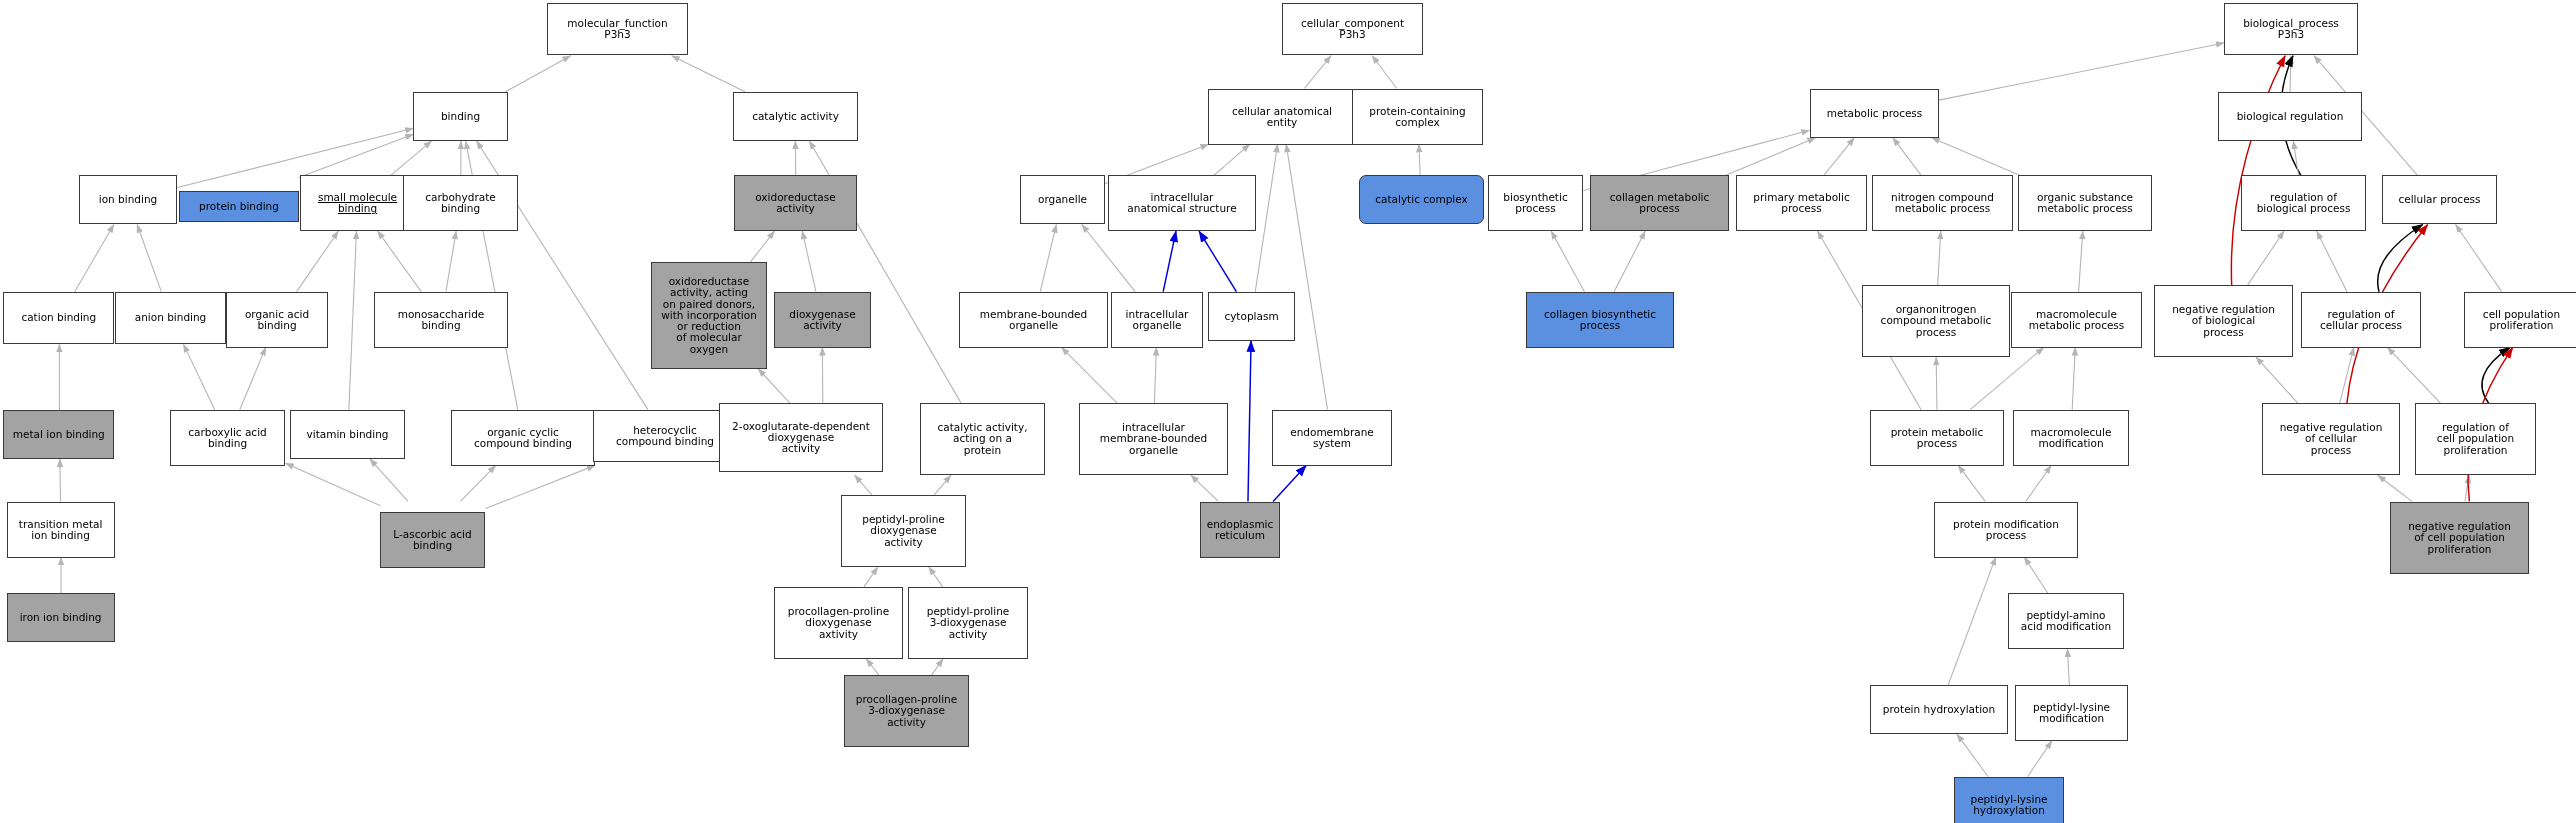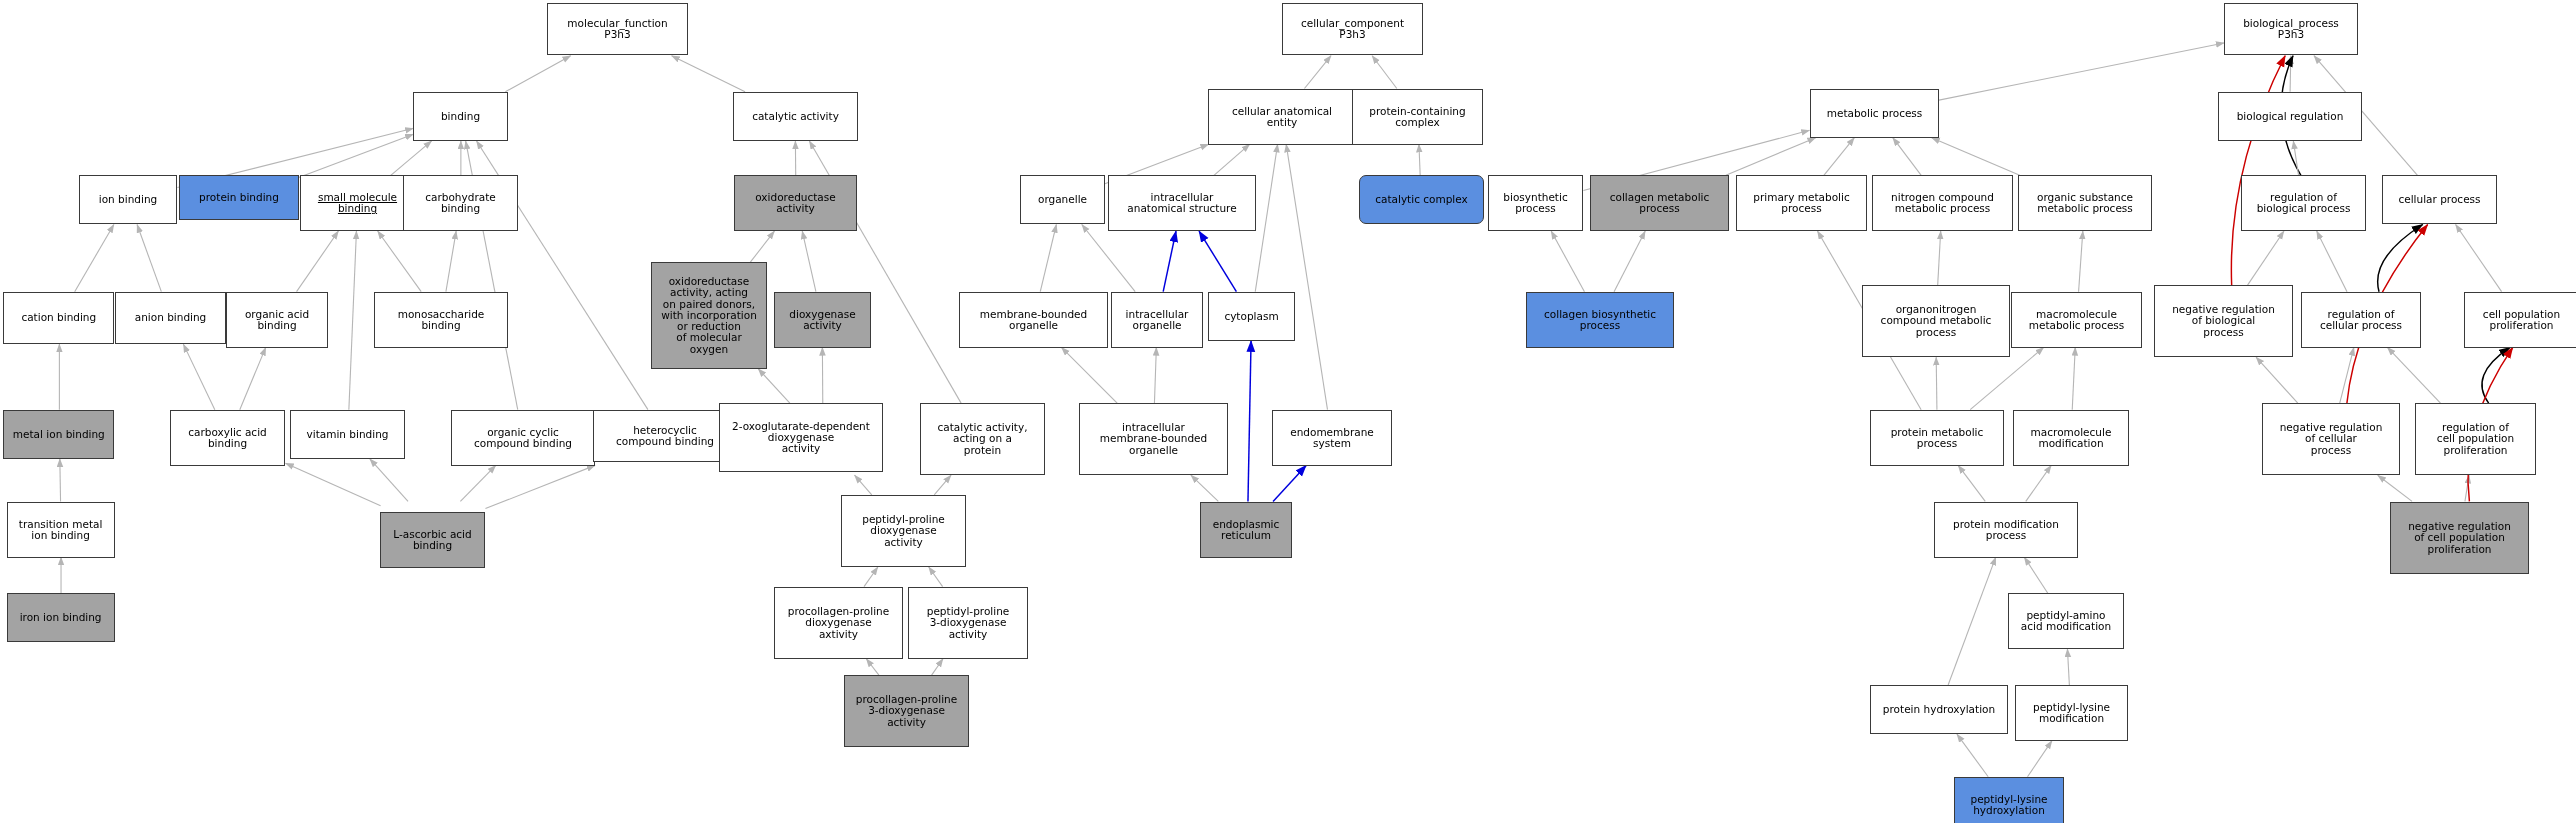--- a/index.html
+++ b/index.html
@@ -139,21 +139,21 @@
         <path d="M2171.3471551724137,848.46 L2137.2445689655174,801.9200000000001" fill="none" stroke="#b5b5b5" stroke-width="1.2" marker-end="url(#ar-is_a)"></path>
         <path d="M2214.2939285714288,848.46 L2241.016071428571,809.0799999999999" fill="none" stroke="#b5b5b5" stroke-width="1.2" marker-end="url(#ar-is_a)"></path>
       </g>
   </svg>
   <div id="node-layer">
       <div class="node" style="left: 547px; top: 3.3px; width: 141px; height: 52px;">molecular_function
 P3h3</div>
       <div class="node" style="left: 413px; top: 92px; width: 95px; height: 49px;">binding</div>
       <div class="node" style="left: 733px; top: 92px; width: 125px; height: 49px;">catalytic activity</div>
       <div class="node" style="left: 79px; top: 175px; width: 98px; height: 49px;">ion binding</div>
-      <div class="node blue" style="left: 179px; top: 175px; width: 120px; height: 45px;">protein binding</div>
+      <div class="node blue" style="left: 179px; top: 191px; width: 120px; height: 31px;">protein binding</div>
       <div class="node" style="left: 300px; top: 175px; width: 115px; height: 56px; text-decoration: underline;">small molecule
 binding</div>
       <div class="node" style="left: 403px; top: 175px; width: 115px; height: 56px;">carbohydrate
 binding</div>
       <div class="node lightblue" style="left: 734px; top: 175px; width: 123px; height: 56px;">oxidoreductase
 activity</div>
       <div class="node" style="left: 3.3px; top: 292px; width: 111px; height: 52px;">cation binding</div>
       <div class="node" style="left: 115px; top: 292px; width: 111px; height: 52px;">anion binding</div>
       <div class="node" style="left: 226px; top: 292px; width: 102px; height: 56px;">organic acid
 binding</div>
@@ -212,21 +212,21 @@
       <div class="node" style="left: 959px; top: 292px; width: 149px; height: 56px;">membrane-bounded
 organelle</div>
       <div class="node" style="left: 1111px; top: 292px; width: 92px; height: 56px;">intracellular
 organelle</div>
       <div class="node" style="left: 1208px; top: 292px; width: 87px; height: 49px;">cytoplasm</div>
       <div class="node" style="left: 1079px; top: 403px; width: 149px; height: 72px;">intracellular
 membrane-bounded
 organelle</div>
       <div class="node" style="left: 1272px; top: 410px; width: 120px; height: 56px;">endomembrane
 system</div>
-      <div class="node lightblue" style="left: 1200px; top: 502px; width: 92px; height: 56px;">endoplasmic
+      <div class="node lightblue" style="left: 1200px; top: 502px; width: 80px; height: 56px;">endoplasmic
 reticulum</div>
       <div class="node" style="left: 2224px; top: 3.3px; width: 134px; height: 52px;">biological_process
 P3h3</div>
       <div class="node" style="left: 1810px; top: 89px; width: 129px; height: 49px;">metabolic process</div>
       <div class="node" style="left: 2218px; top: 92px; width: 144px; height: 49px;">biological regulation</div>
       <div class="node" style="left: 1488px; top: 175px; width: 95px; height: 56px;">biosynthetic
 process</div>
       <div class="node lightblue" style="left: 1590px; top: 175px; width: 139px; height: 56px;">collagen metabolic
 process</div>
       <div class="node" style="left: 1736px; top: 175px; width: 131px; height: 56px;">primary metabolic

